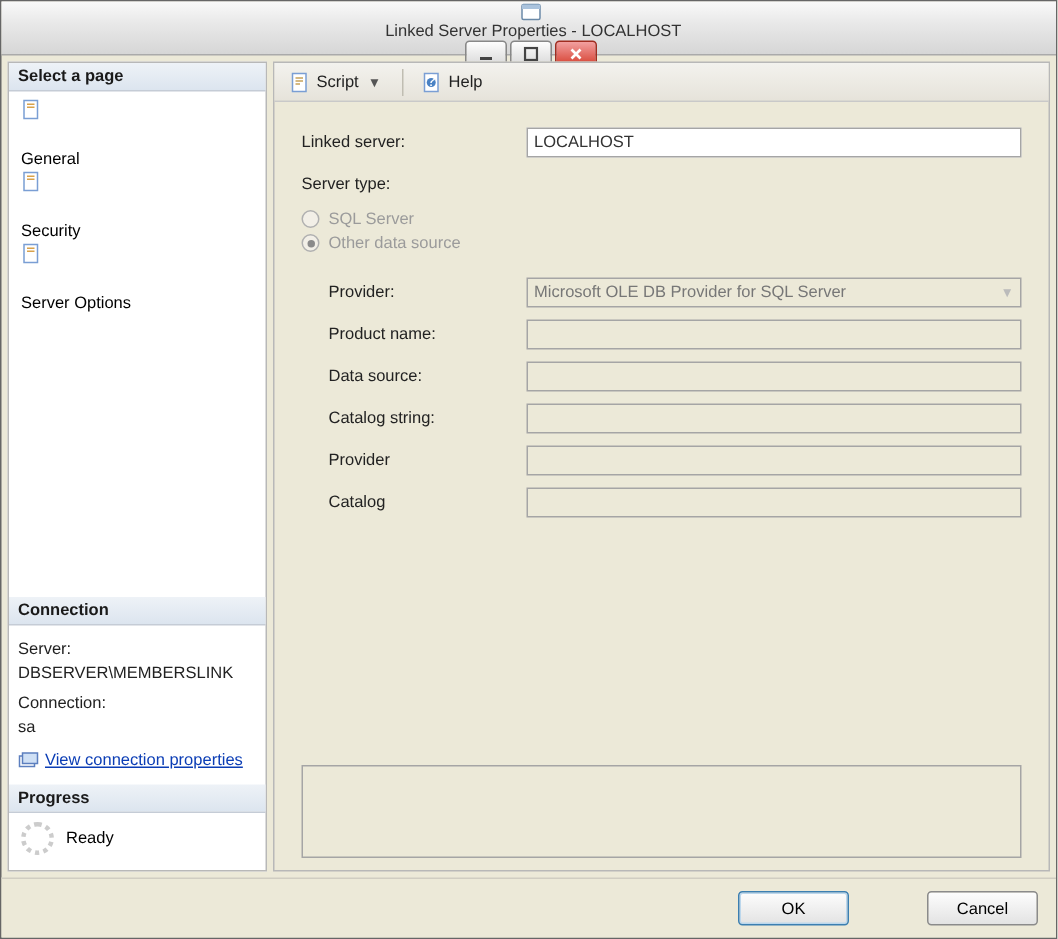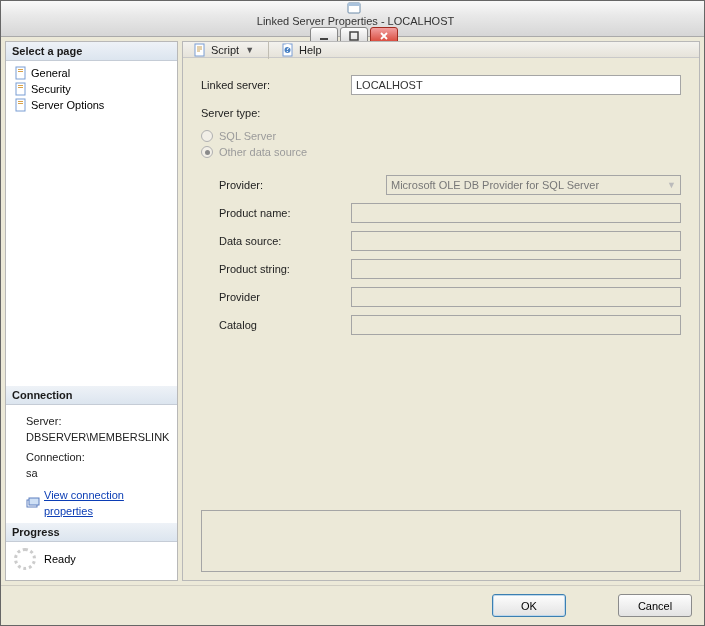--- a/index.html
+++ b/index.html
@@ -7,40 +7,40 @@
   .window { width: 705px; height: 626px; border: 1px solid #666; background: #ece9d8; display: flex; flex-direction: column; }
   .titlebar { height: 36px; background: linear-gradient(to bottom, #f9f9f9 0%, #e9e9e9 40%, #d6d6d6 100%); border-bottom: 1px solid #aaa; display: flex; align-items: center; padding: 0 4px 0 6px; flex-direction: column; }
   .titlebar .title { flex: 1; color: #333; padding-left: 4px; }
   .winbtns { display: flex; gap: 2px; }
   .winbtn { width: 28px; height: 18px; border: 1px solid #888; border-radius: 3px; background: linear-gradient(to bottom, #fdfdfd, #d8d8d8); display: flex; align-items: center; justify-content: center; cursor: pointer; }
   .winbtn.close { background: linear-gradient(to bottom, #f2a0a0, #d53d2c); border-color: #a02c20; color: #fff; font-weight: bold; }
   .body { flex: 1; display: flex; padding: 4px; gap: 4px; min-height: 0; }
   .sidebar { width: 173px; background: #fff; border: 1px solid #b8b8b8; display: flex; flex-direction: column; }
   .section-header { background: linear-gradient(to bottom, #eef2f7, #dce5ef); border-bottom: 1px solid #c5ccd6; padding: 3px 6px; font-weight: bold; color: #1a1a1a; }
   .section-body { padding: 4px 4px; }
-  .nav-item { display: flex; align-items: center; gap: 3px; padding: 1px 4px; cursor: pointer; color: #000; }
+  .nav-item { display: flex; gap: 20px; padding: 1px 4px; cursor: pointer; color: #000; flex-direction: column; }
   .nav-item .nic { width: 14px; height: 14px; display: inline-flex; align-items: center; justify-content: center; }
   .spacer-flex { flex: 1; }
-  .conn-block { padding: 4px 20px; line-height: 16px; color: #222; }
+  .conn-block { padding: 4px 6px; line-height: 16px; color: #222; }
   .conn-label { margin-top: 4px; }
   .link { color: #0b3db5; text-decoration: underline; cursor: pointer; display: inline-flex; align-items: center; gap: 4px; margin-top: 6px; }
   .progress-row { display: flex; align-items: center; gap: 8px; padding: 6px 8px 10px 8px; }
   .spinner { width: 22px; height: 22px; border: 3px dotted #ccc; border-radius: 50%; }
   .main { flex: 1; background: #ece9d8; display: flex; flex-direction: column; border: 1px solid #b8b8b8; }
-  .toolbar { height: 16px; border-bottom: 1px solid #c9c9c9; display: flex; align-items: center; padding: 0 6px; gap: 6px; background: linear-gradient(to bottom,#f3f2ee,#e6e3da); }
+  .toolbar { height: 26px; border-bottom: 1px solid #c9c9c9; display: flex; align-items: center; padding: 0 6px; gap: 6px; background: linear-gradient(to bottom,#f3f2ee,#e6e3da); }
   .tbtn { display: inline-flex; align-items: center; gap: 4px; padding: 2px 4px; cursor: pointer; color: #222; }
   .dropdown-caret { font-size: 9px; color: #555; padding: 0 2px; }
   .sep { width: 1px; height: 18px; background: #c0bdb2; margin: 0 2px; }
   .form-area { flex: 1; padding: 16px 18px 8px 18px; display: flex; flex-direction: column; }
   .row { display: flex; align-items: center; margin-bottom: 6px; min-height: 22px; }
   .lbl { width: 150px; color: #222; }
   .lbl.indent { padding-left: 18px; width: 150px; }
   .val-input { flex: 1; height: 20px; border: 1px solid #a5a5a5; background: #fff; padding: 2px 4px; color: #333; }
   .val-input.ro { background: #ece9d8; color: #888; }
-  .val-select { flex: 1; height: 20px; border: 1px solid #a5a5a5; background: #ece9d8; color: #777; display: flex; align-items: center; justify-content: space-between; padding: 0 4px; margin-left: 35px; }
+  .val-select { flex: 1; height: 20px; border: 1px solid #a5a5a5; background: #ece9d8; color: #777; display: flex; align-items: center; justify-content: space-between; padding: 0 4px; }
   .radio-row { display: flex; align-items: flex-start; gap: 6px; color: #9b9b9b; padding-left: 0; margin-bottom: 4px; }
   .radio { width: 12px; height: 12px; border: 1px solid #b0b0b0; border-radius: 50%; background: #f2efe7; display: inline-flex; align-items: center; justify-content: center; }
   .radio.sel::after { content: ""; width: 5px; height: 5px; background: #8a8a8a; border-radius: 50%; }
   .message-box { height: 62px; border: 1px solid #a5a5a5; background: #ece9d8; margin-top: auto; }
   .footer { height: 40px; display: flex; align-items: center; justify-content: flex-end; gap: 8px; padding: 0 12px; background: #ece9d8; border-top: 1px solid #d0cdc2; }
   .btn { min-width: 74px; height: 23px; border: 1px solid #8b8b8b; border-radius: 3px; background: linear-gradient(to bottom,#fdfdfd,#e3e3e3); cursor: pointer; display: inline-flex; align-items: center; justify-content: center; margin-left: 44px; }
   .btn.default { border: 1px solid #3c7fb1; box-shadow: 0 0 0 1px #bcd7ec inset; }
   svg { display: block; }
 </style>
 </head>
@@ -197,21 +197,21 @@
           <div class="lbl indent">Product name:</div>
           <input class="val-input ro" readonly="" value="" style="">
         </div>
 
         <div class="row">
           <div class="lbl indent">Data source:</div>
           <input class="val-input ro" readonly="" value="" style="">
         </div>
 
         <div class="row">
-          <div class="lbl indent">Product string:</div>
+          <div class="lbl indent">Catalog string:</div>
           <input class="val-input ro" readonly="" value="" style="">
         </div>
 
         <div class="row">
           <div class="lbl indent">Provider</div>
           <input class="val-input ro" readonly="" value="" style="">
         </div>
 
         <div class="row">
           <div class="lbl indent">Catalog</div>

